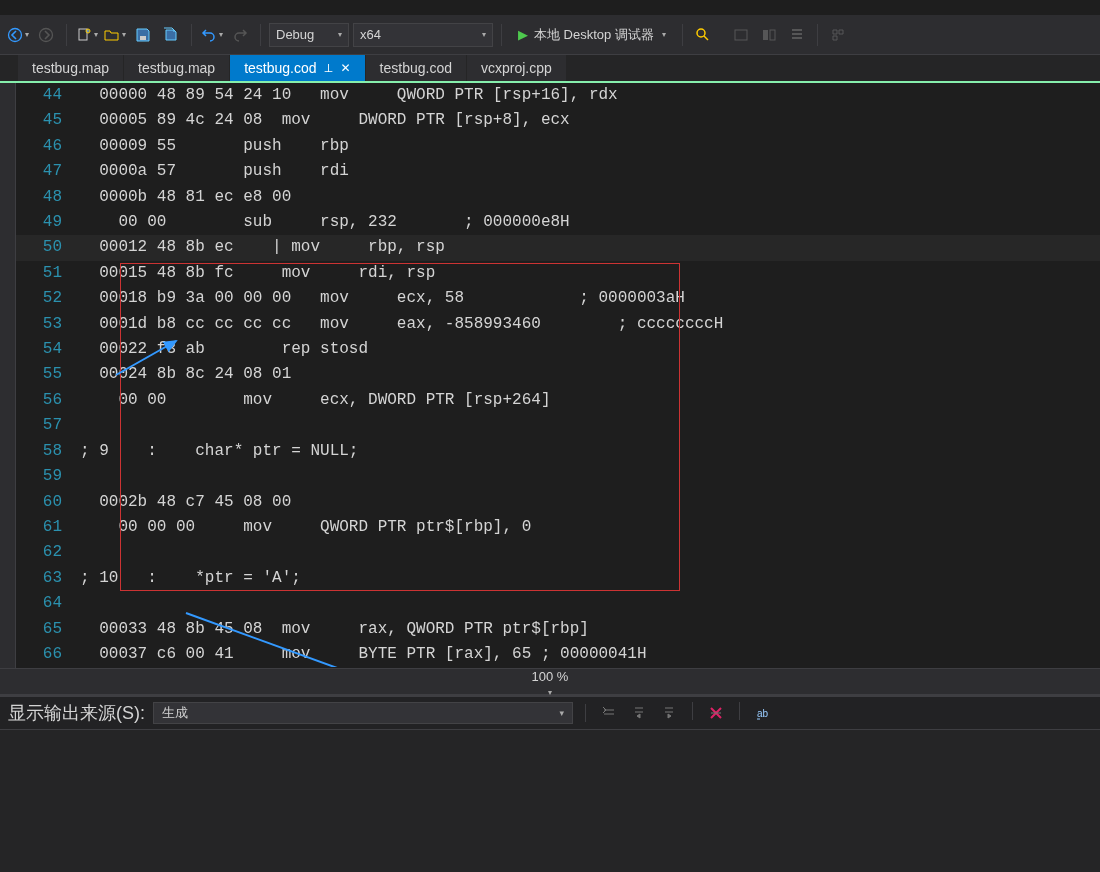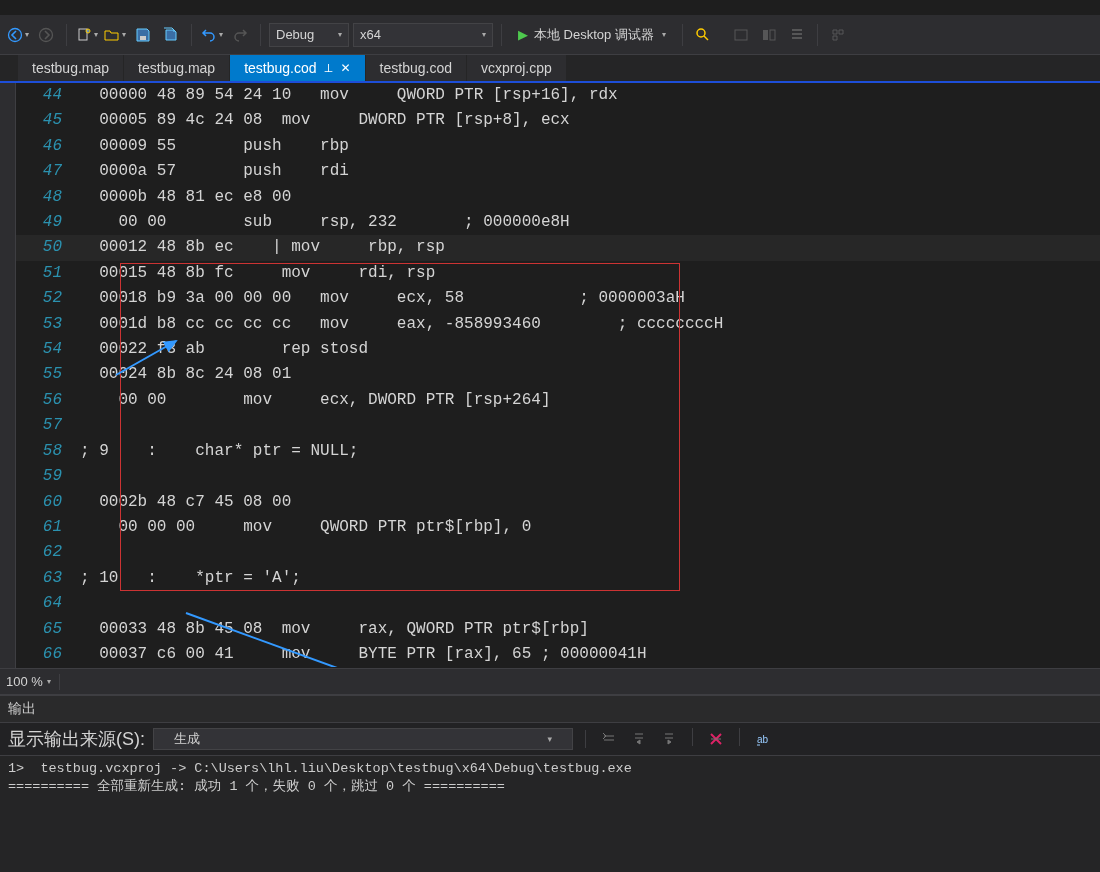--- a/index.html
+++ b/index.html
@@ -59,21 +59,21 @@
   .run-btn {
     display: flex; align-items: center; gap: 6px;
     padding: 0 8px; height: 24px; cursor: pointer;
   }
   .play { color: var(--icon-green); font-size: 13px; }
   
   .tabwell {
     background: var(--bg-darker);
     display: flex; align-items: flex-end;
     height: 28px;
-    border-bottom: 2px solid #1d4ed8;
+    border-bottom: 2px solid #86efac;
     padding-left: 18px;
   }
   .tab {
     padding: 5px 14px 5px 14px;
     background: var(--bg-tab);
     color: var(--text);
     font-size: 14px;
     margin-right: 1px;
     display: flex; align-items: center; gap: 8px;
     cursor: pointer;
@@ -102,36 +102,36 @@
     font-size: 16px;
     line-height: 25.4px;
     white-space: pre;
   }
   .code-line {
     display: flex;
   }
   .code-line.hl { background: var(--highlight-row); }
   .ln {
     width: 60px; text-align: right; padding-right: 14px;
-    color: var(--lineno); user-select: none; font-style: italic;
+    color: var(--lineno); user-select: none;
   }
   .code { flex: 1; color: var(--text); padding-left: 4px; }
   .red-box {
     position: absolute;
     border: 1px solid var(--red-box);
     pointer-events: none;
   }
   .arrow-svg {
     position: absolute; left: 16px; top: 0;
     pointer-events: none;
   }
   .zoom-bar {
     position: absolute; left: 0; right: 0; bottom: 0; height: 26px;
     background: var(--bg-toolbar); border-top: 1px solid var(--border);
-    display: flex; align-items: center; padding: 0 6px; gap: 4px;
+    display: flex; align-items: center; padding: 0 6px; gap: 4px; flex-direction: column;
   }
   .zoom-bar .chev { font-size: 8px; color: #aaa; }
   
   .panel {
     background: var(--bg-darker);
     border-top: 1px solid var(--border);
     height: 180px;
     display: flex; flex-direction: column;
   }
   .panel-title {
@@ -142,21 +142,21 @@
     display: flex; align-items: center; gap: 8px;
     padding: 4px 8px;
     border-top: 1px solid var(--border);
     border-bottom: 1px solid var(--border);
     background: #222224;
   }
   .out-combo {
     background: #333337; border: 1px solid #434346;
     height: 22px; flex: 0 0 420px;
     display: flex; align-items: center; justify-content: space-between;
-    padding: 0 20px;
+    padding: 0 8px;
   }
   .panel-icons { display: flex; gap: 8px; }
   .p-icon {
     width: 22px; height: 22px;
     display: flex; align-items: center; justify-content: center;
     color: #22c55e; cursor: pointer;
   }
   .output-text {
     font-family: Consolas, "Courier New", monospace;
     font-size: 13.5px; line-height: 18px;
@@ -299,21 +299,20 @@
   </svg>
 
   <div class="zoom-bar">
     <span>100 %</span>
     <span class="chev">▾</span>
     <div class="sep" style="height:16px"></div>
   </div>
 </div>
 
 <div class="panel">
-  <div class="panel-title">输出</div>
   <div class="panel-toolbar">
     <span style="font-size:18px">显示输出来源(S):</span>
     <div class="out-combo">
       <span>生成</span>
       <span style="font-size:9px;color:#aaa">▾</span>
     </div>
     <div class="sep" style="height:18px"></div>
     <div class="panel-icons">
       <div class="p-icon">
           <svg width="16" height="16">
@@ -339,15 +338,13 @@
         </div>
       <div class="sep" style="height:18px"></div>
       <div class="p-icon">
           <svg width="16" height="16">
             <text x="2" y="12" font-size="10" fill="#9cf">ab</text>
             <path d="M2 14 l3 0" stroke="#9cf"></path>
           </svg>
         </div>
     </div>
   </div>
-  <div class="output-text" id="output-text">1&gt;  testbug.vcxproj -&gt; C:\Users\lhl.liu\Desktop\testbug\x64\Debug\testbug.exe
-========== 全部重新生成: 成功 1 个，失败 0 个，跳过 0 个 ==========</div>
 </div>
 
 </body></html>

